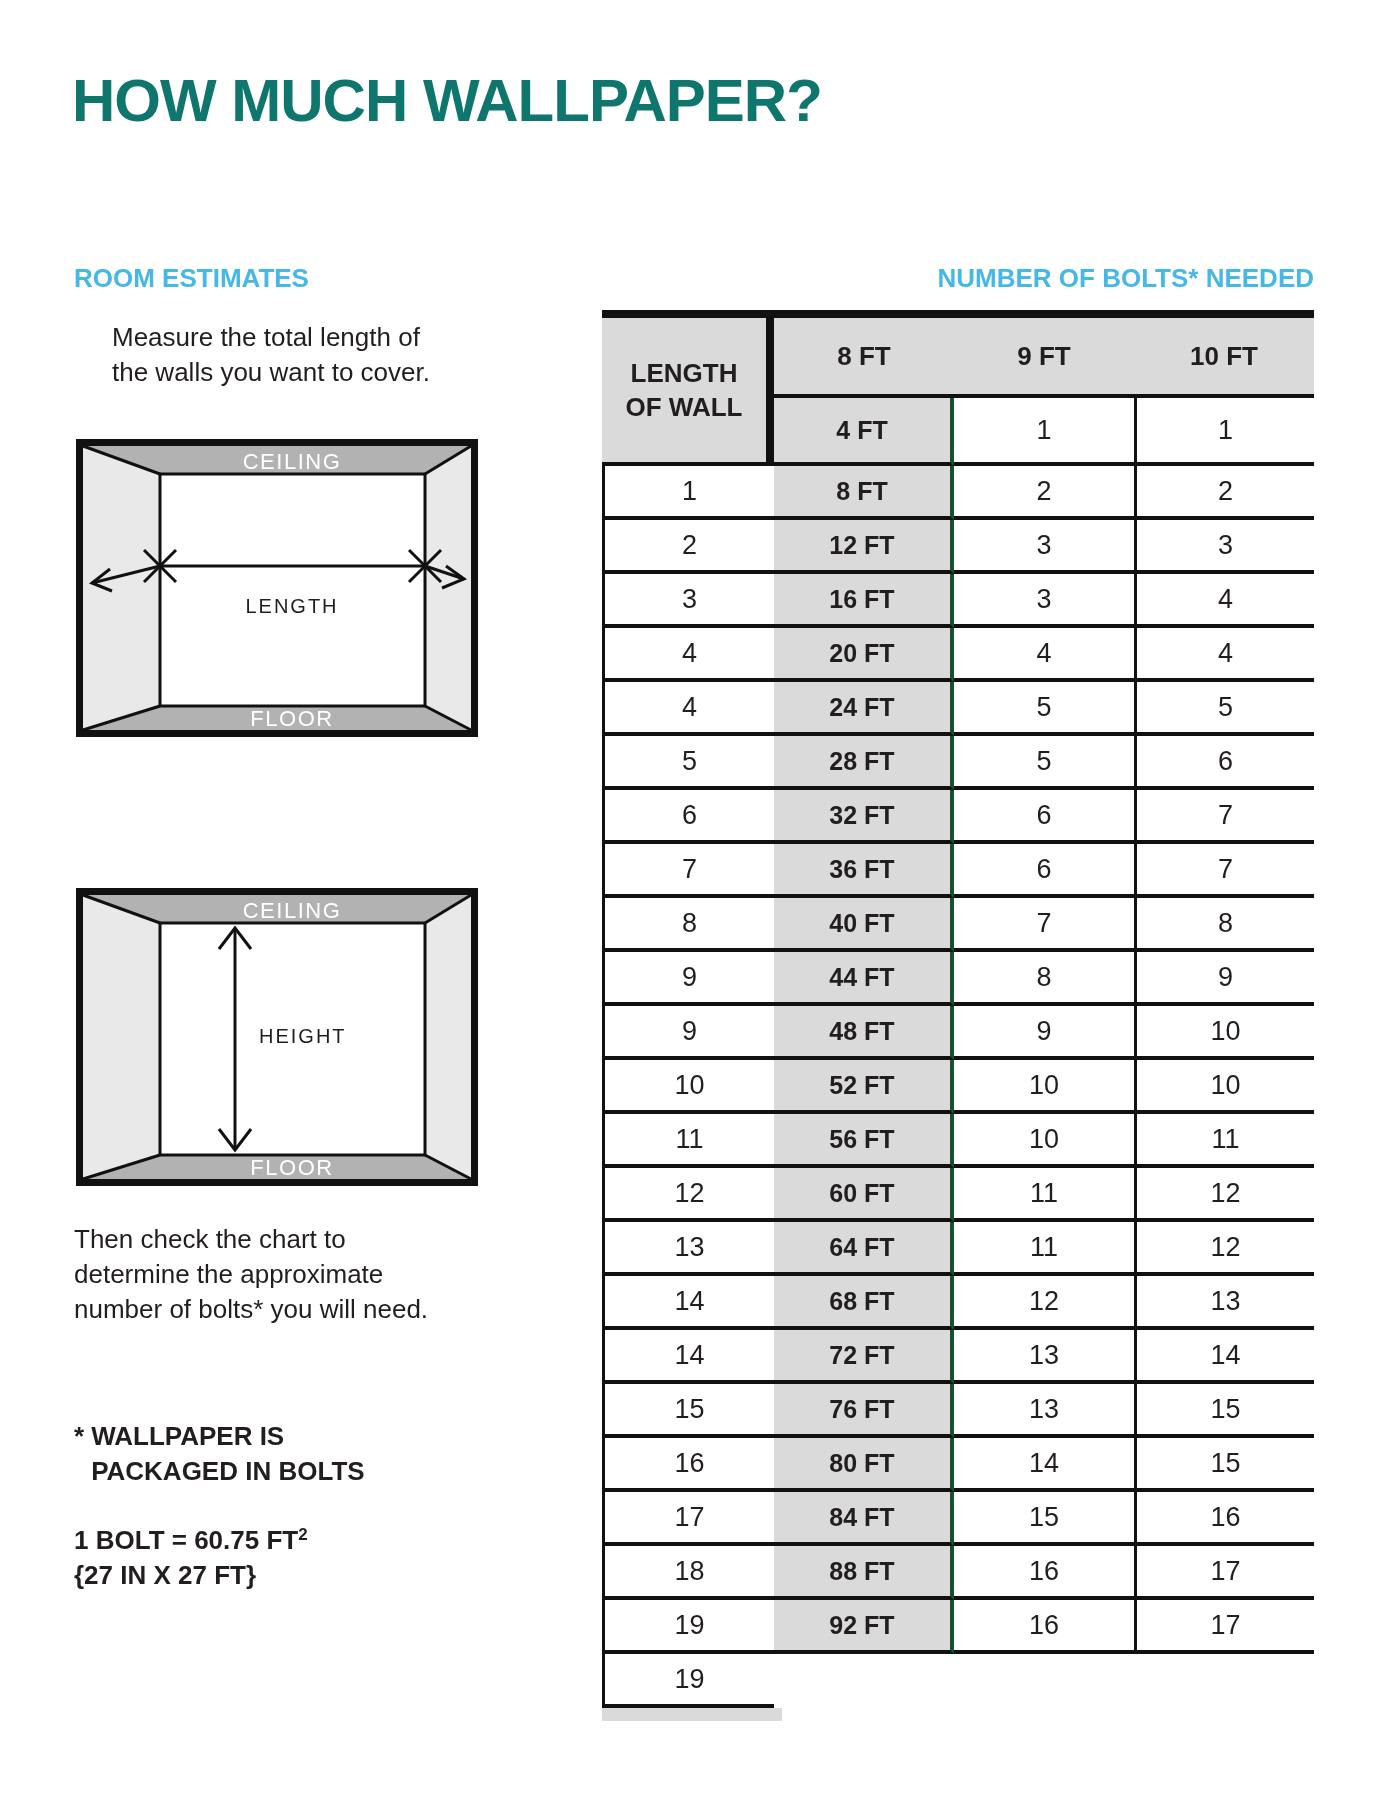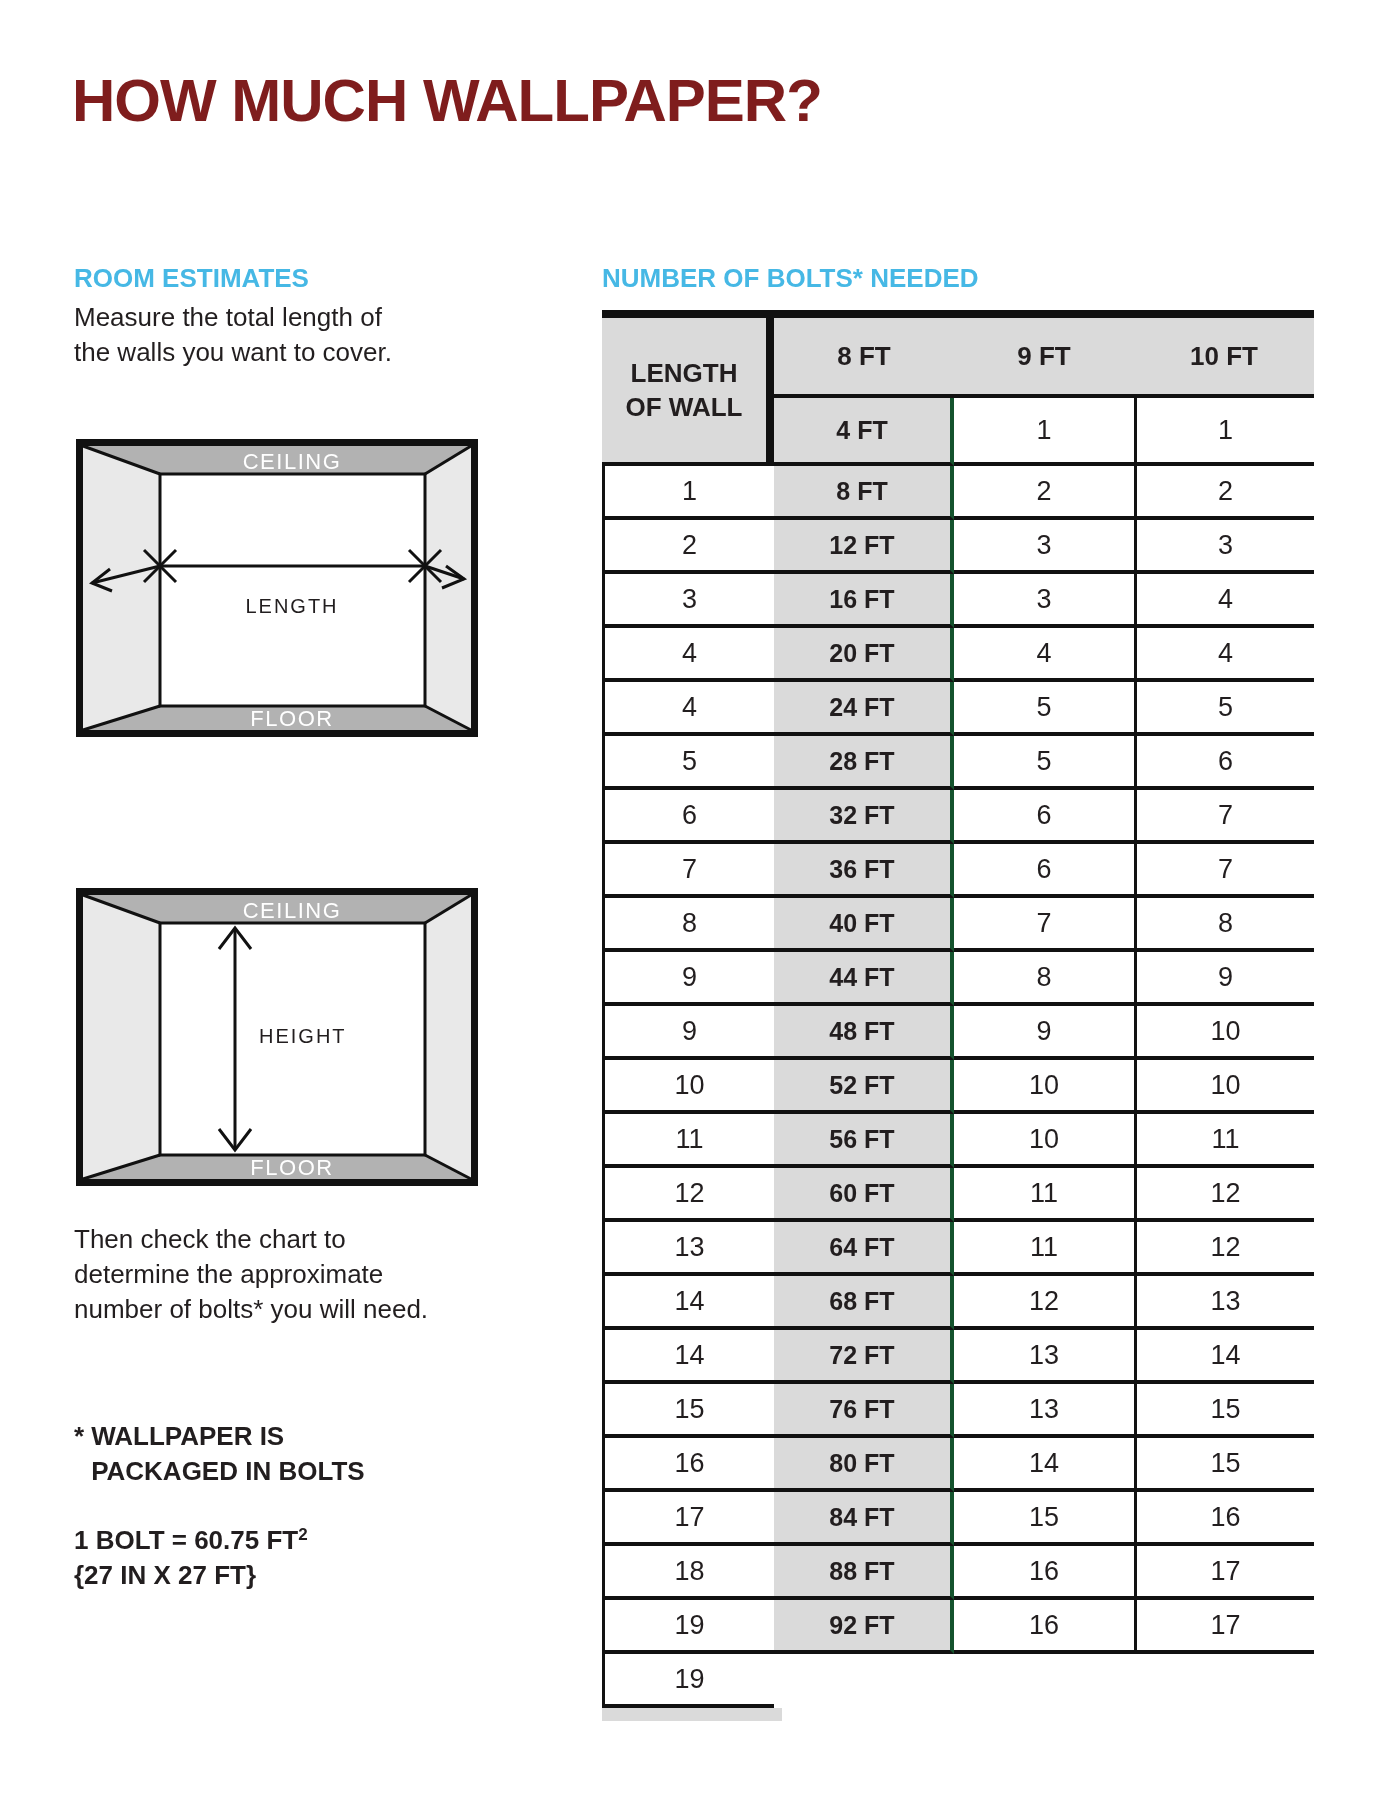--- a/index.html
+++ b/index.html
@@ -1,28 +1,28 @@
 <!DOCTYPE html>
 <html><head>
 <meta charset="utf-8">
 <style>
   * { margin:0; padding:0; box-sizing:border-box; }
   body { background:#ffffff; font-family:"Liberation Sans", sans-serif; }
   .page { position:relative; width:1391px; height:1800px; background:#ffffff; overflow:hidden; color:#221e1f; }
 
   .title { position:absolute; left:72px; top:66px; font-size:60px; font-weight:bold;
-           color:#7f1d1d; letter-spacing:-1px; white-space:nowrap; }
+           color:#0f766e; letter-spacing:-1px; white-space:nowrap; }
 
   .section-heading { position:absolute; font-size:26px; font-weight:bold; color:#46b8e5; }
   .h-left { left:74px; top:263px; }
-  .h-table { left:602px; top:263px; width:712px; text-align:left; }
+  .h-table { left:602px; top:263px; width:712px; text-align:right; }
 
   .para { position:absolute; left:74px; font-size:26px; line-height:35px;
           color:#221e1f; white-space:pre-line; }
-  .p1 { top:300px; }
+  .p1 { top:320px;margin-left:38px; }
   .p2 { top:771px; }
   .p3 { top:1222px; }
 
   .diagram { position:absolute; left:76px; width:402px; height:298px; }
   .d1 { top:439px; }
   .d2 { top:888px; }
 
   .footnote { position:absolute; left:74px; top:1419px; font-size:26px; font-weight:bold;
               line-height:35px; display:flex; }
   .footnote .star { margin-right:7px; }

